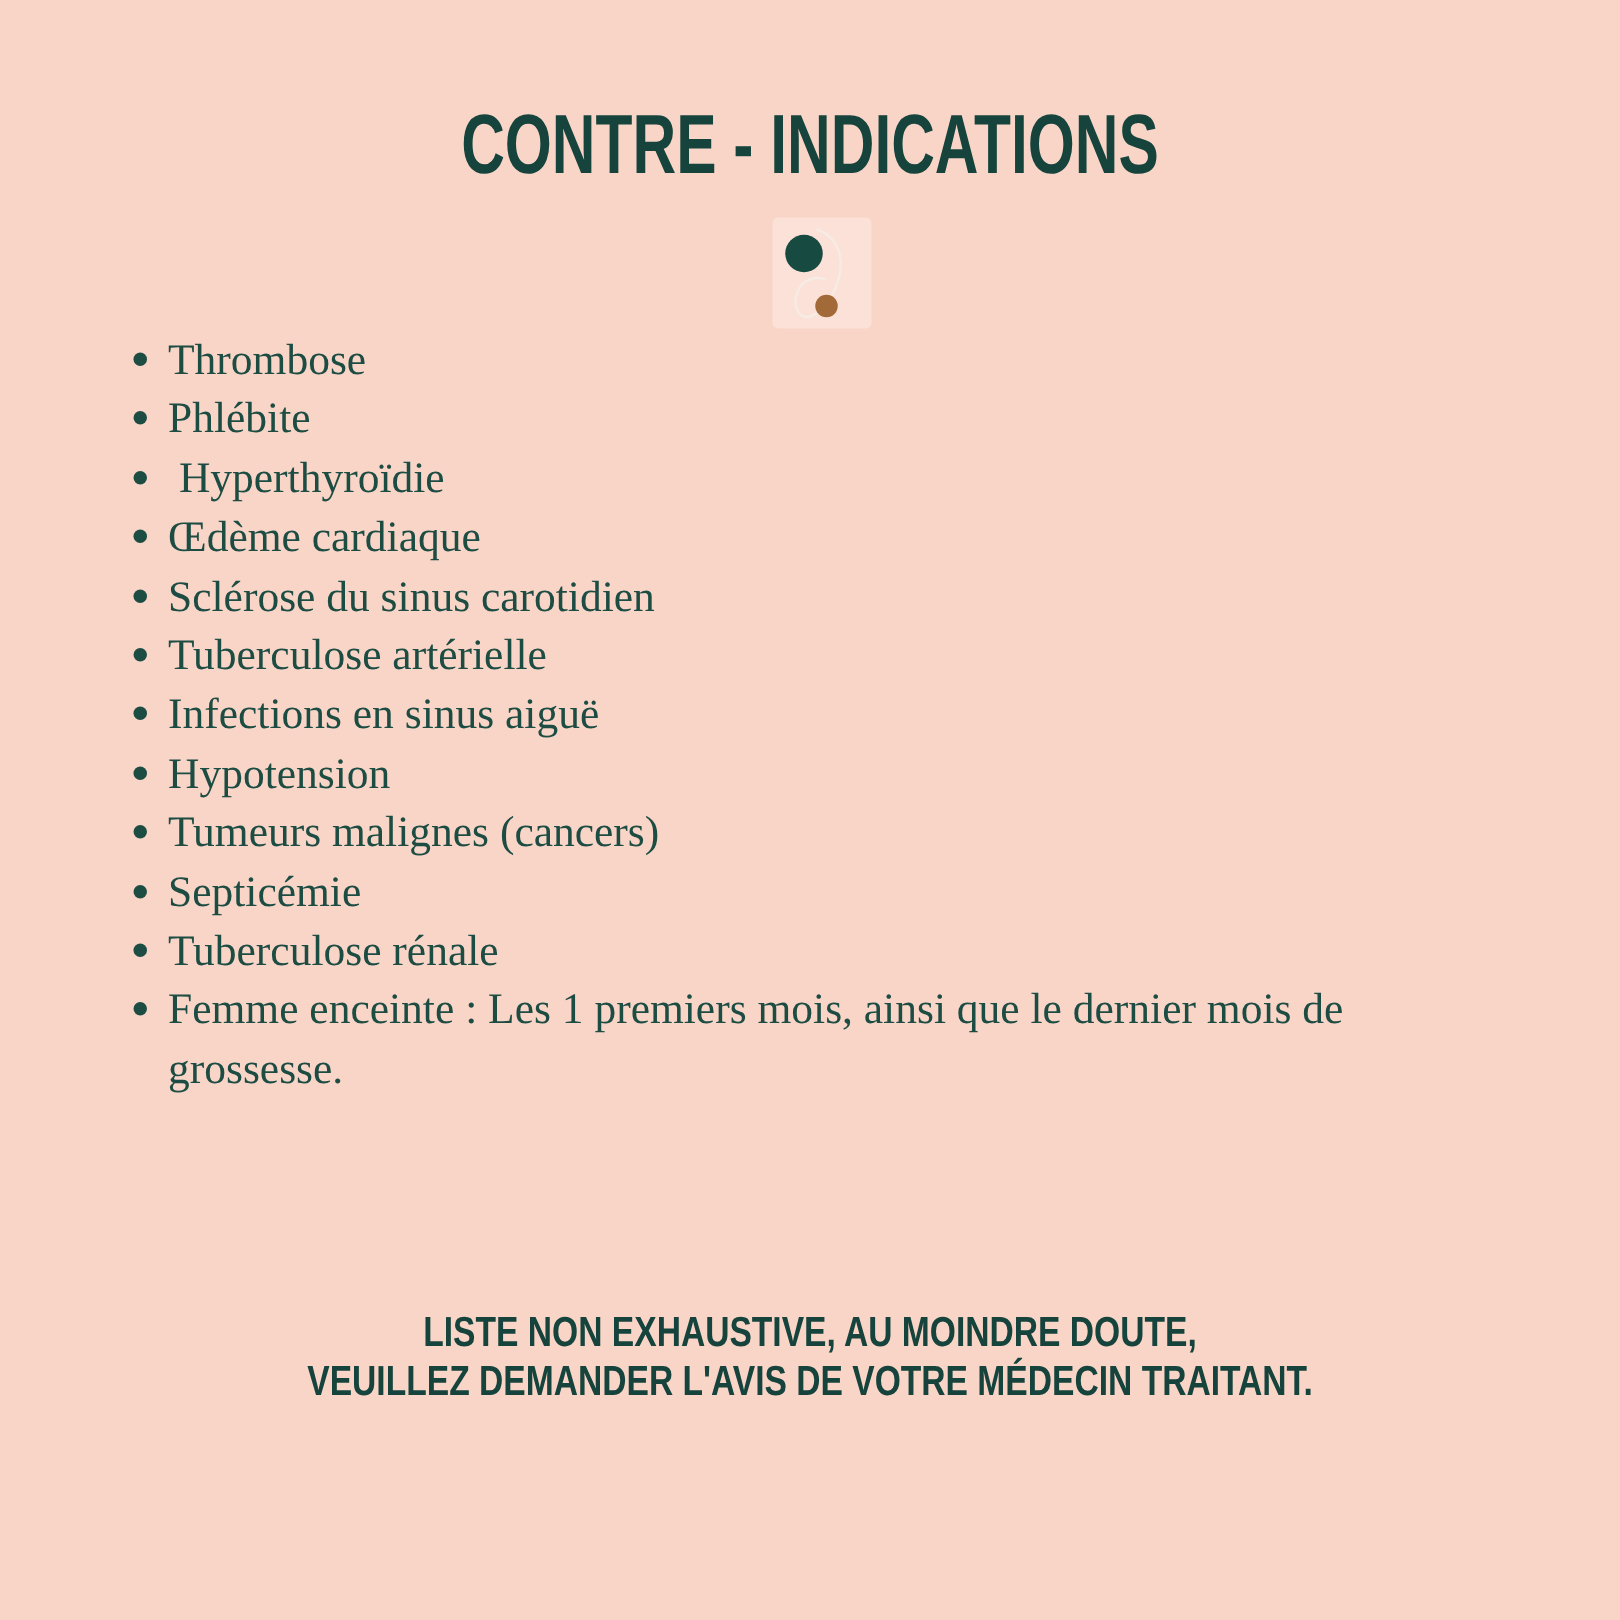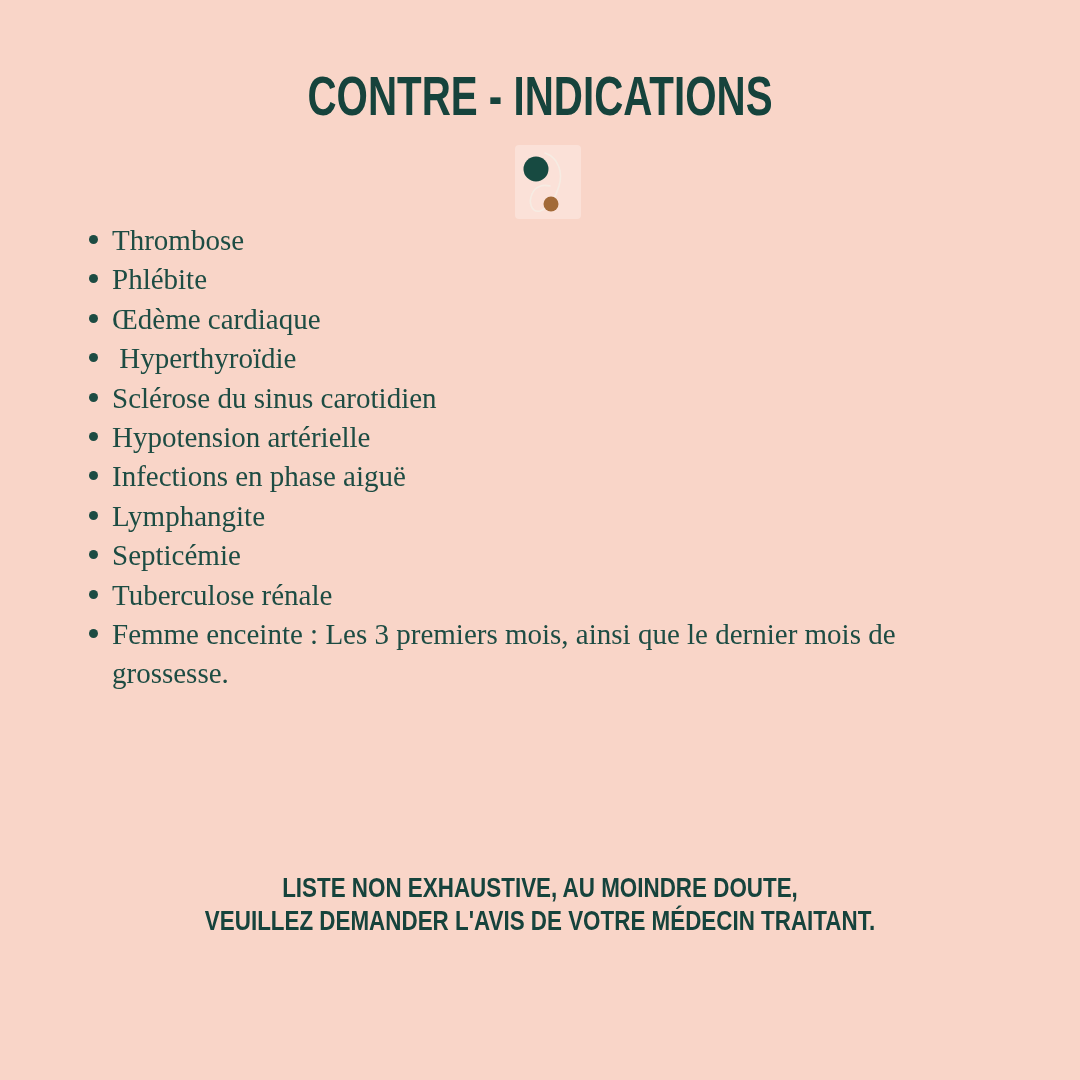--- a/index.html
+++ b/index.html
@@ -128,53 +128,57 @@
     <li>
       <span class="bullet"></span>
       <span class="item-text">Thrombose</span>
     </li>
     <li>
       <span class="bullet"></span>
       <span class="item-text">Phlébite</span>
     </li>
     <li>
       <span class="bullet"></span>
-      <span class="item-text">Œdème cardiaque</span>
+      <span class="item-text">&nbsp;Hyperthyroïdie</span>
     </li>
     <li>
       <span class="bullet"></span>
-      <span class="item-text">&nbsp;Hyperthyroïdie</span>
+      <span class="item-text">Œdème cardiaque</span>
     </li>
     <li>
       <span class="bullet"></span>
       <span class="item-text">Sclérose du sinus carotidien</span>
     </li>
     <li>
       <span class="bullet"></span>
-      <span class="item-text">Hypotension artérielle</span>
+      <span class="item-text">Tuberculose artérielle</span>
     </li>
     <li>
       <span class="bullet"></span>
-      <span class="item-text">Infections en phase aiguë</span>
+      <span class="item-text">Infections en sinus aiguë</span>
     </li>
     <li>
       <span class="bullet"></span>
-      <span class="item-text">Lymphangite</span>
+      <span class="item-text">Hypotension</span>
+    </li>
+    <li>
+      <span class="bullet"></span>
+      <span class="item-text">Tumeurs malignes (cancers)</span>
     </li>
     <li>
       <span class="bullet"></span>
       <span class="item-text">Septicémie</span>
     </li>
     <li>
       <span class="bullet"></span>
       <span class="item-text">Tuberculose rénale</span>
     </li>
     <li>
       <span class="bullet"></span>
-      <span class="item-text">Femme enceinte : Les 3 premiers mois, ainsi que le dernier mois de grossesse.</span>
+      <span class="item-text">Femme enceinte : Les 1 premiers mois, ainsi que le dernier mois de grossesse.</span>
     </li>
   </ul>
 
   <div class="footer">
     <span class="foot-line">LISTE NON EXHAUSTIVE, AU MOINDRE DOUTE,</span>
     <span class="foot-line">VEUILLEZ DEMANDER L'AVIS DE VOTRE MÉDECIN TRAITANT.</span>
   </div>
 
 </div>
 

